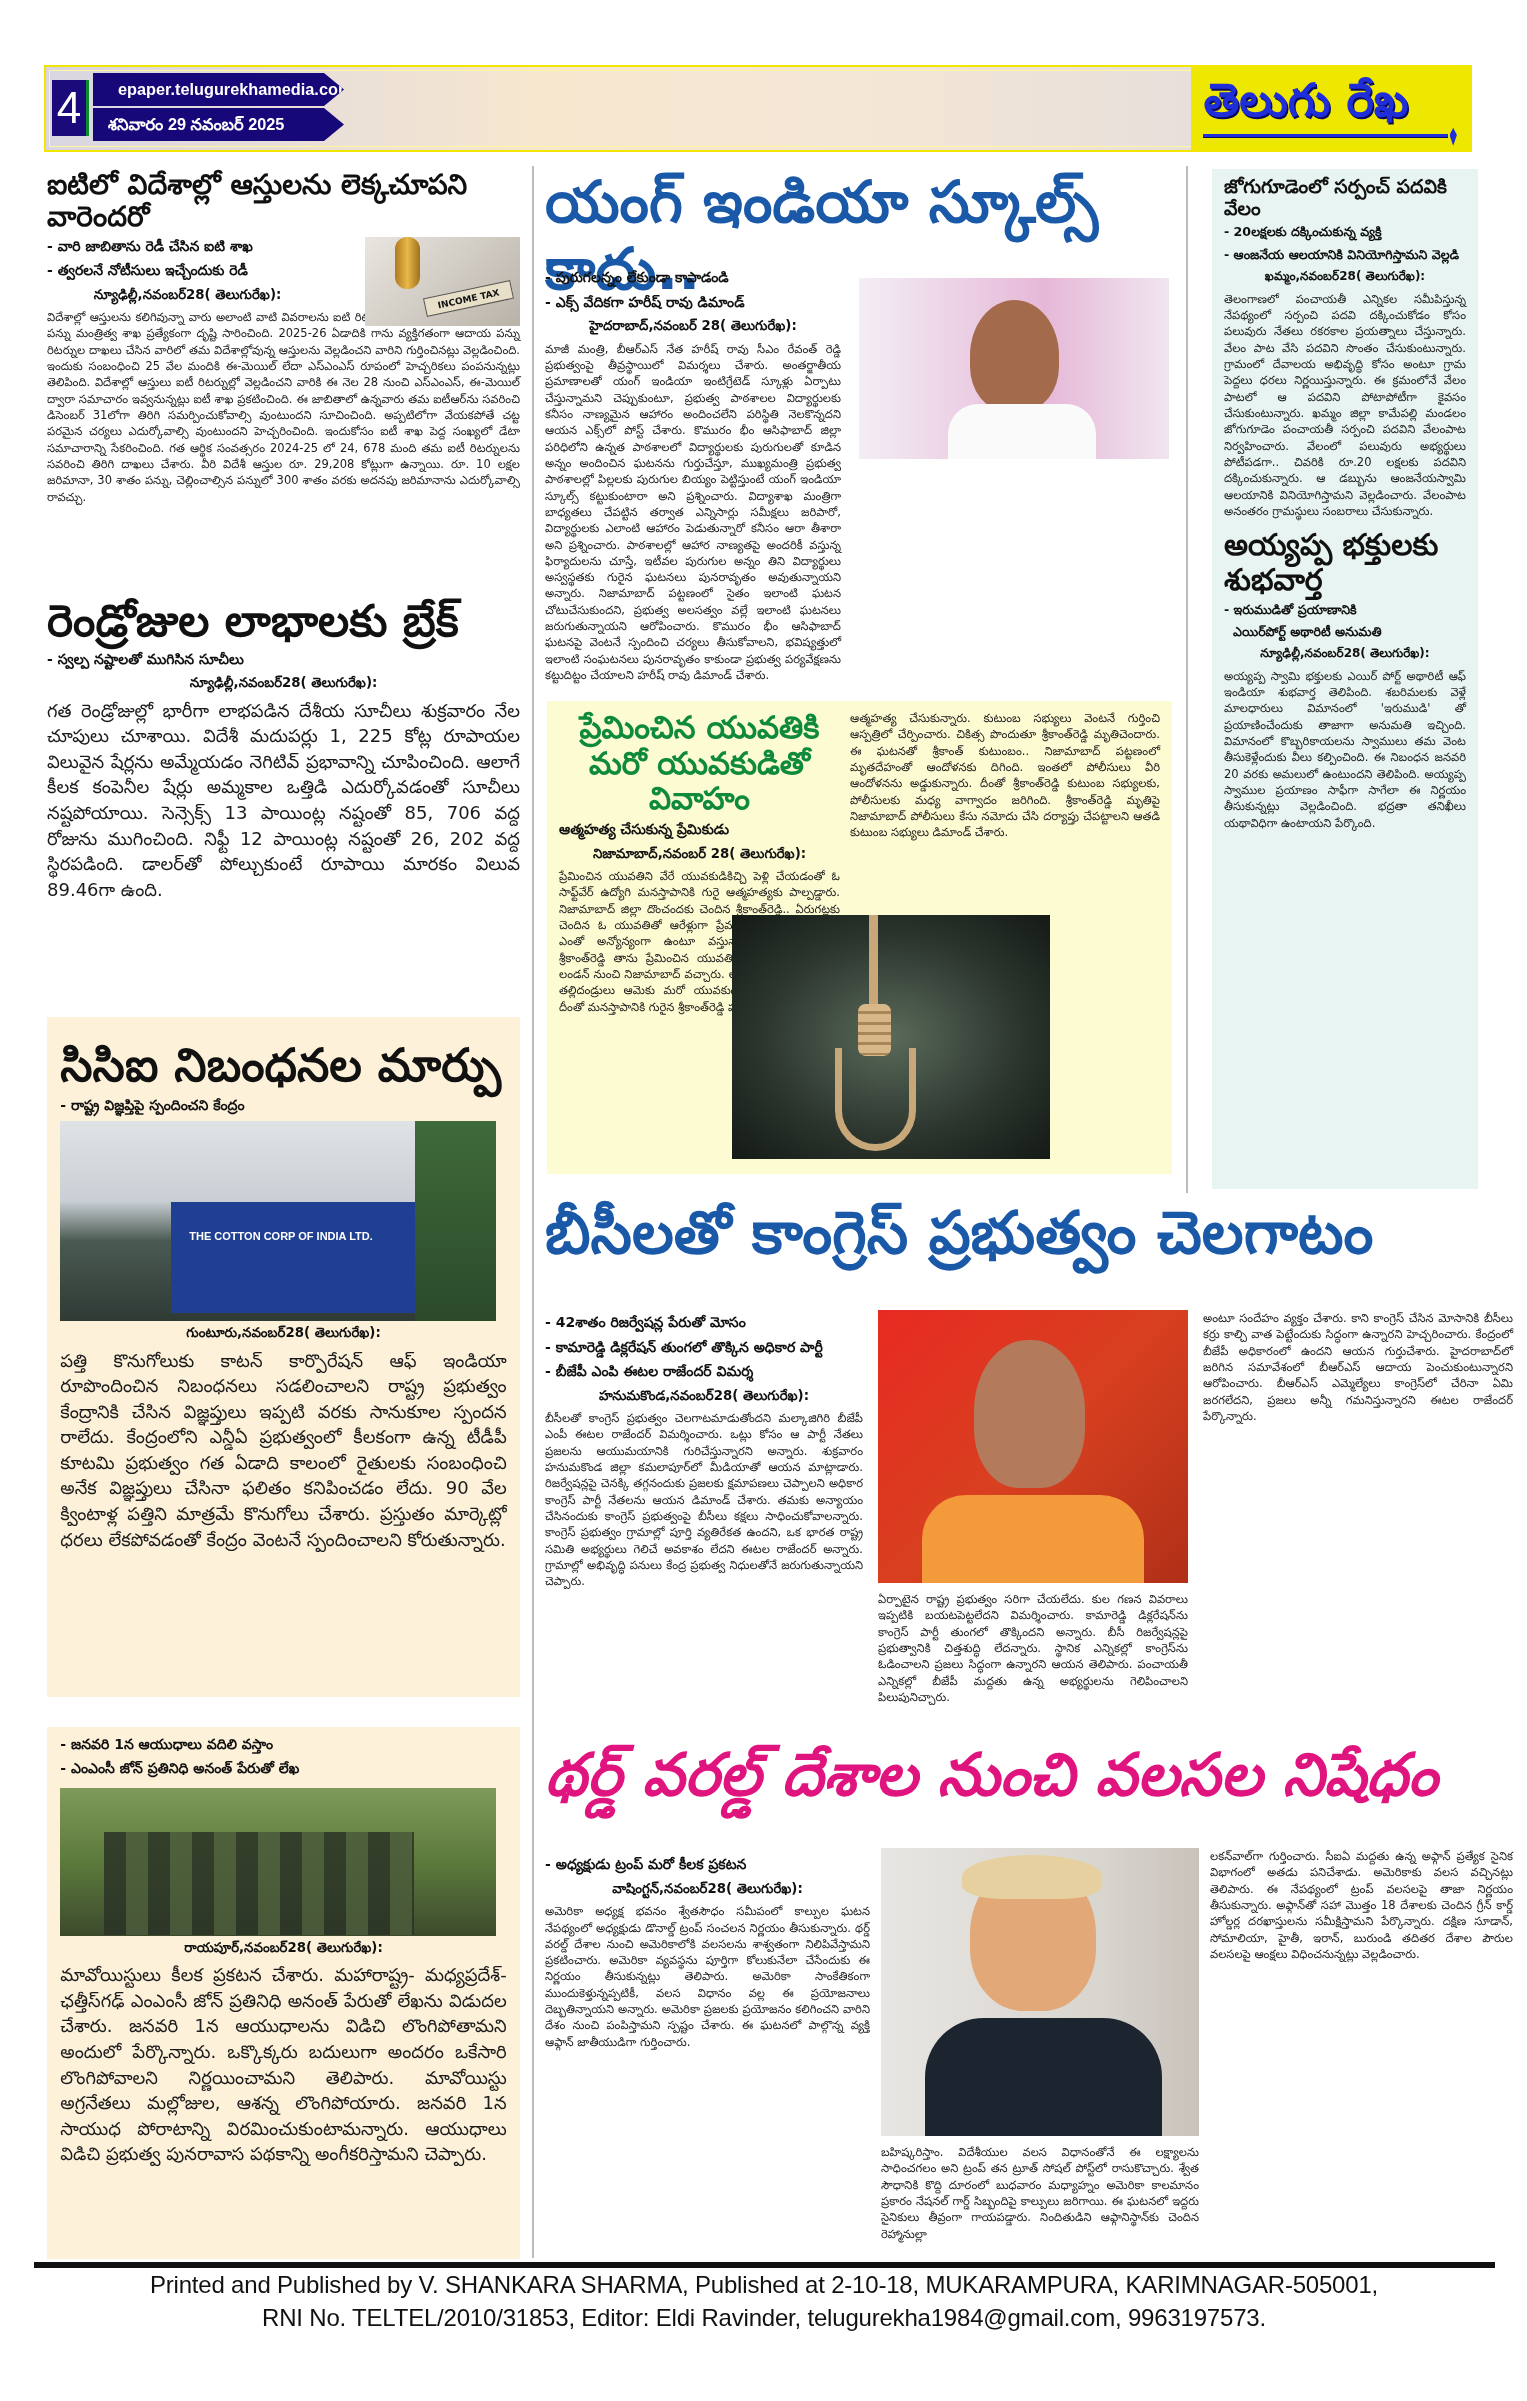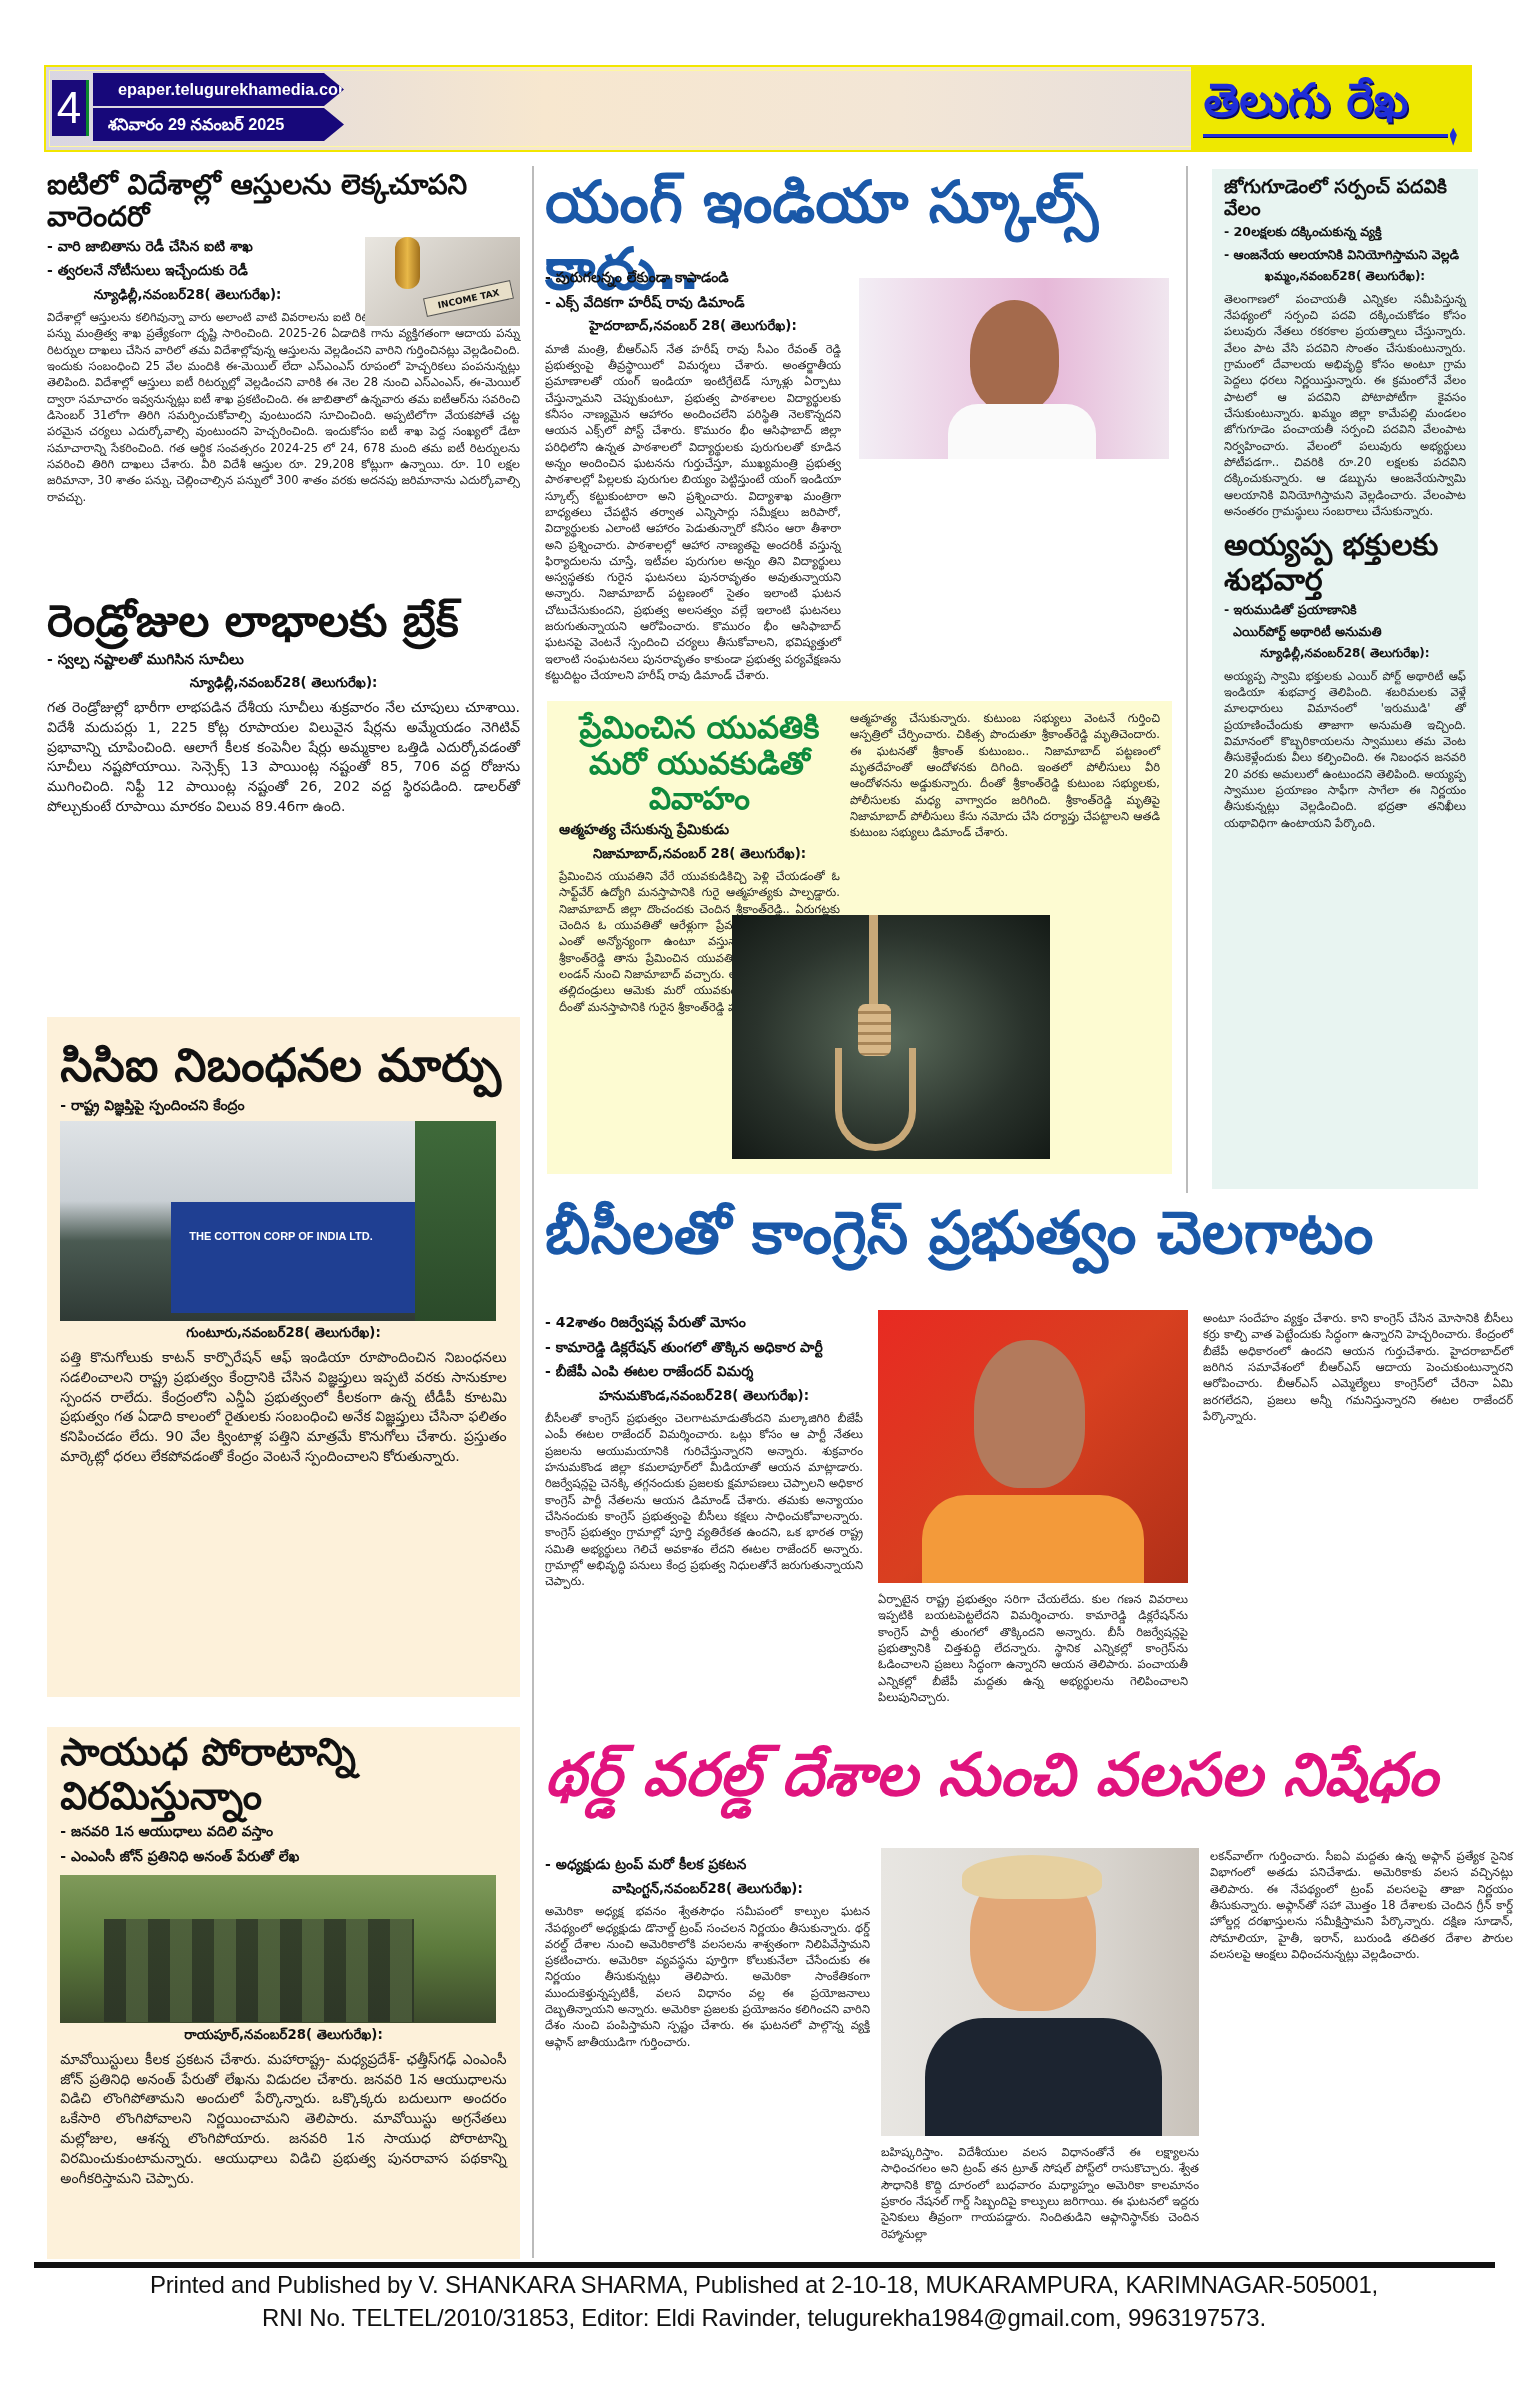--- a/index.html
+++ b/index.html
@@ -23,21 +23,21 @@
   .brand { position: absolute; right: -2.2px; top: -2.2px; width: 281px; height: 87px; background: #eee800; border: 2.2px solid #f2e600; }
   .brand-name { position: absolute; left: 10.3px; top: 6px; font-size: 46px; font-weight: bold; color: #1f2ed8;
     text-shadow: 1.5px 1.5px 0 #0a0a60; }
   .brand-underline { position: absolute; left: 10.3px; right: 22px; top: 67px; height: 4.4px; background: #1f2ed8; border-bottom: 1.5px solid #0a0a60; }
   .brand-nib { position: absolute; right: 13.3px; top: 61px; width: 7.4px; height: 18px; background: #1f2ed8; clip-path: polygon(50% 0, 100% 40%, 50% 100%, 0 40%); }
 
   
   .headline { font-weight: bold; line-height: 1.15; }
   .sub { font-weight: bold; font-size: 14px; margin: 4.4px 0; }
   .dateline { text-align: center; font-size: 13.3px; font-weight: bold; margin: 4.4px 0; }
-  .body { font-size: 14px; line-height: 1.42; text-align: justify; color: #1a1a1a; }
+  .body { font-size: 18px; line-height: 1.42; text-align: justify; color: #1a1a1a; }
   .photo { position: absolute; overflow: hidden; }
   .vline { position: absolute; width: 1.5px; background: #bbb; }
 
   
   .col1 { position: absolute; left: 47px; width: 473px; }
   
   .col2 { position: absolute; left: 545px; width: 628px; }
   
   .col3 { position: absolute; left: 1212px; width: 266px; background: #e8f4f1; }
 
@@ -93,21 +93,20 @@
     <div style="position:absolute; left:111px; top:81px; width:244px; height:111px; background:#1f3f92;">
       <div style="color:#fff; font-family:'Liberation Sans',sans-serif; font-weight:bold; font-size:11px; padding:28px 7.4px 0 18px;">THE COTTON CORP OF INDIA LTD.</div>
     </div>
     <div style="position:absolute; left:355px; top:0; width:81px; height:200px; background:linear-gradient(180deg,#3f6a3a,#2b4a2a);"></div>
   </div>
   <div class="dateline">గుంటూరు,నవంబర్28( తెలుగురేఖ):</div>
   <p class="body">పత్తి కొనుగోలుకు కాటన్ కార్పొరేషన్ ఆఫ్ ఇండియా రూపొందించిన నిబంధనలు సడలించాలని రాష్ట్ర ప్రభుత్వం కేంద్రానికి చేసిన విజ్ఞప్తులు ఇప్పటి వరకు సానుకూల స్పందన రాలేదు. కేంద్రంలోని ఎన్డీఏ ప్రభుత్వంలో కీలకంగా ఉన్న టీడీపీ కూటమి ప్రభుత్వం గత ఏడాది కాలంలో రైతులకు సంబంధించి అనేక విజ్ఞప్తులు చేసినా ఫలితం కనిపించడం లేదు. 90 వేల క్వింటాళ్ల పత్తిని మాత్రమే కొనుగోలు చేశారు. ప్రస్తుతం మార్కెట్లో ధరలు లేకపోవడంతో కేంద్రం వెంటనే స్పందించాలని కోరుతున్నారు.</p>
 </article>
 
 <article class="col1 box-cream" style="top:1727px; height:532px; padding:4.4px 13.3px;">
-  <h2 class="headline" style="font-size:38px;">సాయుధ పోరాటాన్ని విరమిస్తున్నాం</h2>
   <div class="sub">- జనవరి 1న ఆయుధాలు వదిలి వస్తాం</div>
   <div class="sub">- ఎంఎంసీ జోన్ ప్రతినిధి అనంత్ పేరుతో లేఖ</div>
   <div class="photo" style="position:relative; width:436px; height:148px; margin:7.4px 0 3px; background:linear-gradient(180deg,#7f9a5a 0%,#5c7a3c 50%,#3c4a2c 100%);">
     <div style="position:absolute; left:44px; top:44px; width:310px; height:103px; background:repeating-linear-gradient(90deg,#2b3326 0 22px,#4a5a3a 22px 44px); opacity:.85;"></div>
   </div>
   <div class="dateline">రాయపూర్,నవంబర్28( తెలుగురేఖ):</div>
   <p class="body">మావోయిస్టులు కీలక ప్రకటన చేశారు. మహారాష్ట్ర- మధ్యప్రదేశ్- ఛత్తీస్‌గఢ్ ఎంఎంసీ జోన్ ప్రతినిధి అనంత్ పేరుతో లేఖను విడుదల చేశారు. జనవరి 1న ఆయుధాలను విడిచి లొంగిపోతామని అందులో పేర్కొన్నారు. ఒక్కొక్కరు బదులుగా అందరం ఒకేసారి లొంగిపోవాలని నిర్ణయించామని తెలిపారు. మావోయిస్టు అగ్రనేతలు మల్లోజుల, ఆశన్న లొంగిపోయారు. జనవరి 1న సాయుధ పోరాటాన్ని విరమించుకుంటామన్నారు. ఆయుధాలు విడిచి ప్రభుత్వ పునరావాస పథకాన్ని అంగీకరిస్తామని చెప్పారు.</p>
 </article>
 
 <article class="col2" style="top:169px; height:517px;">

